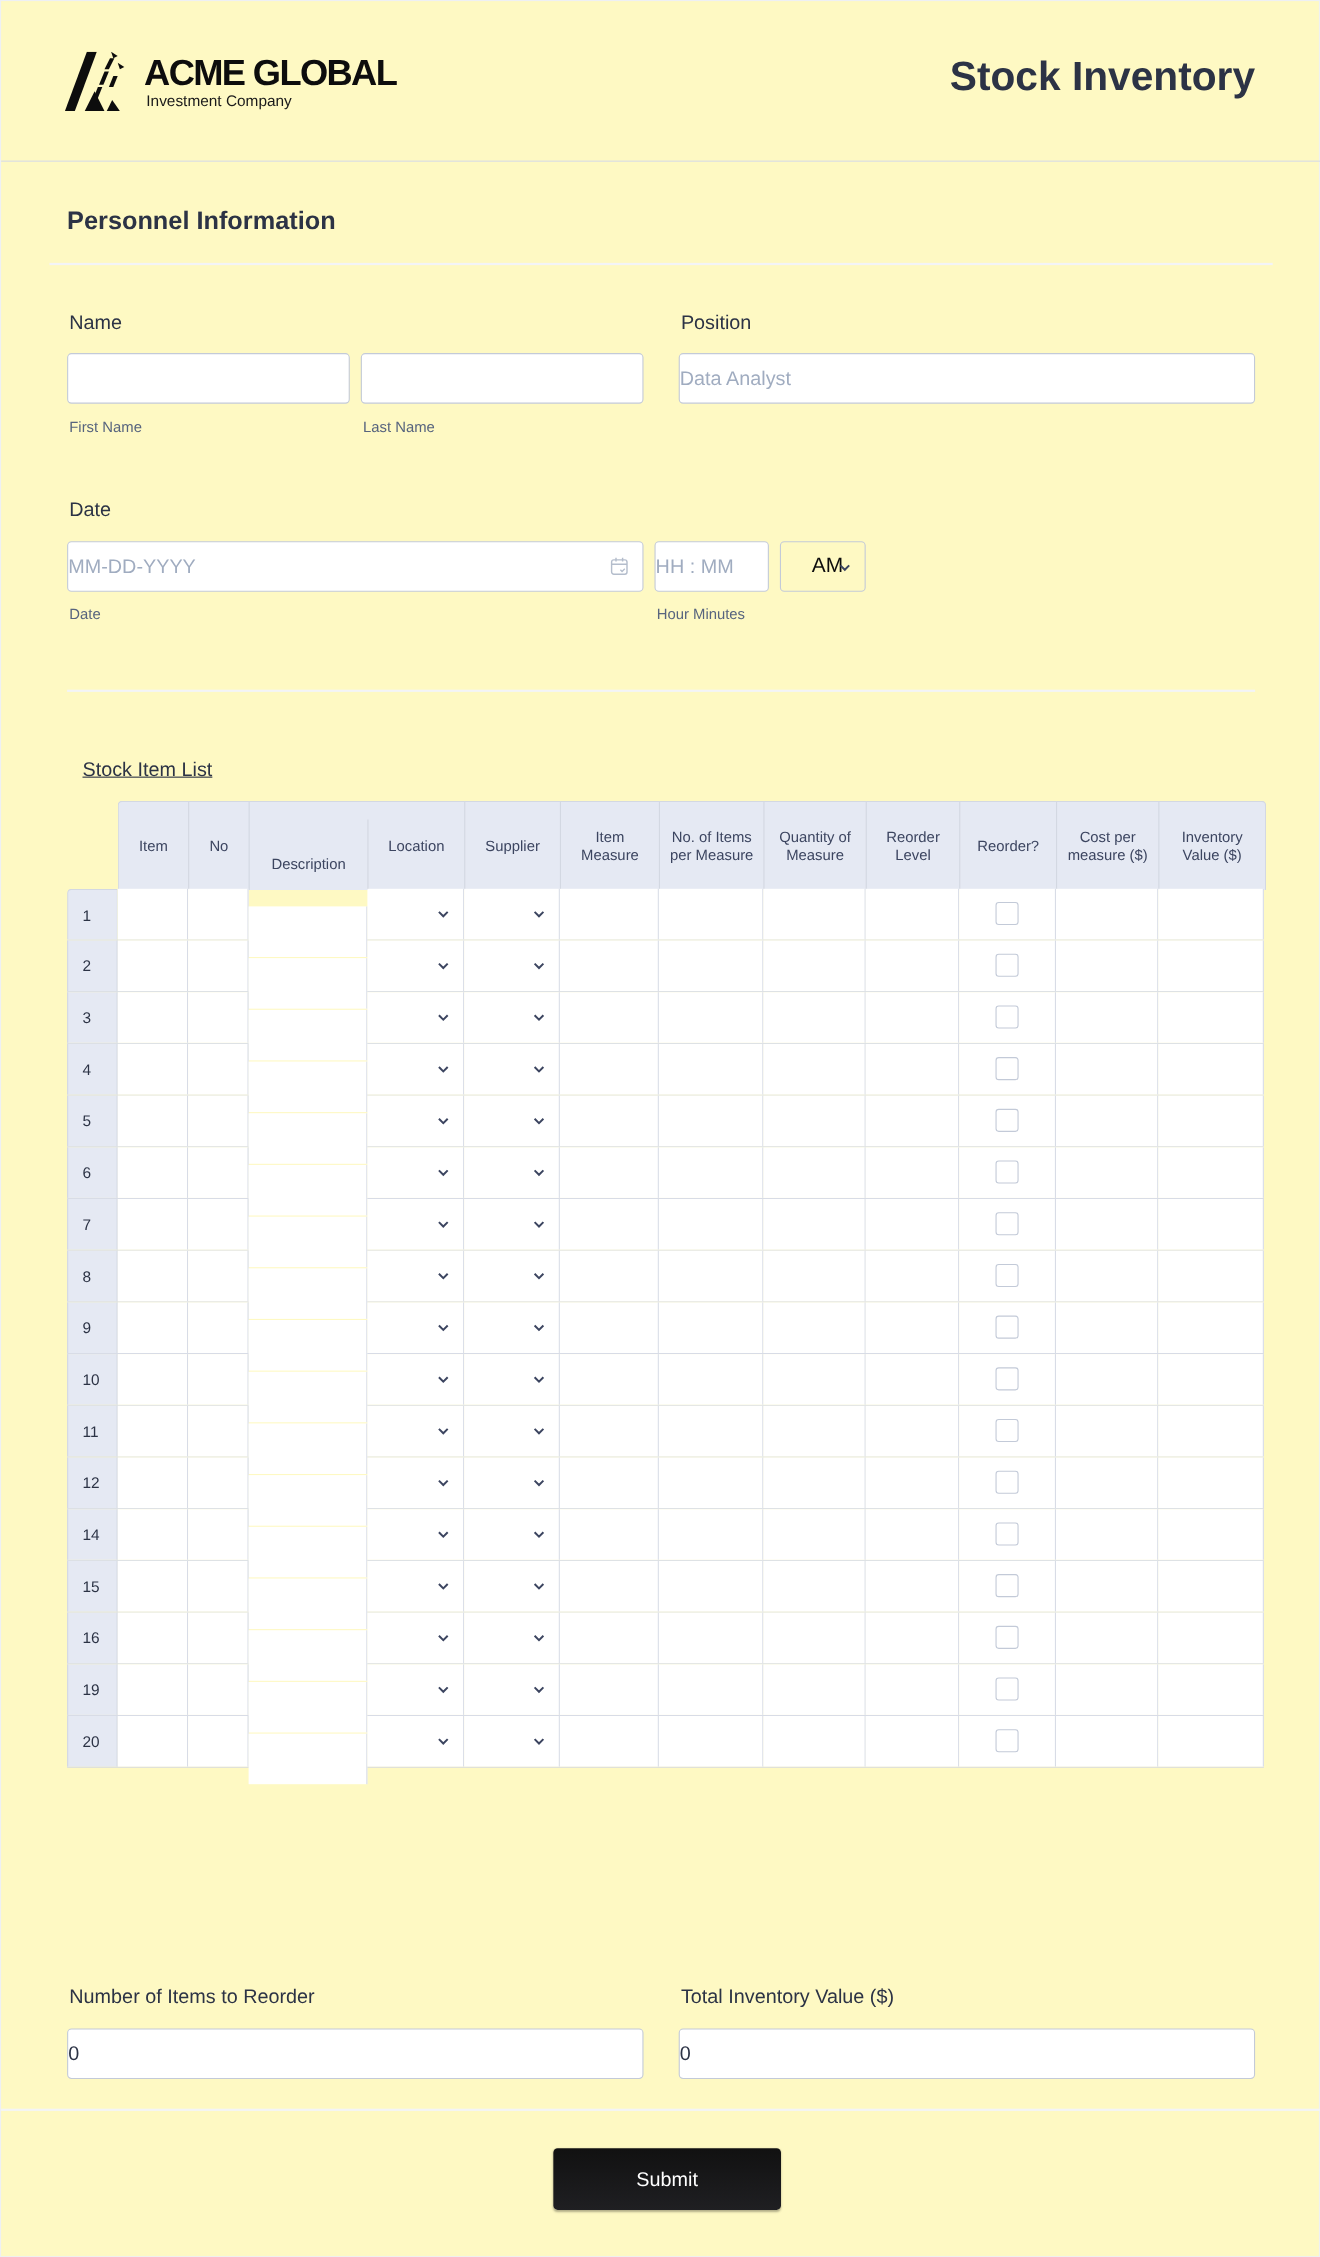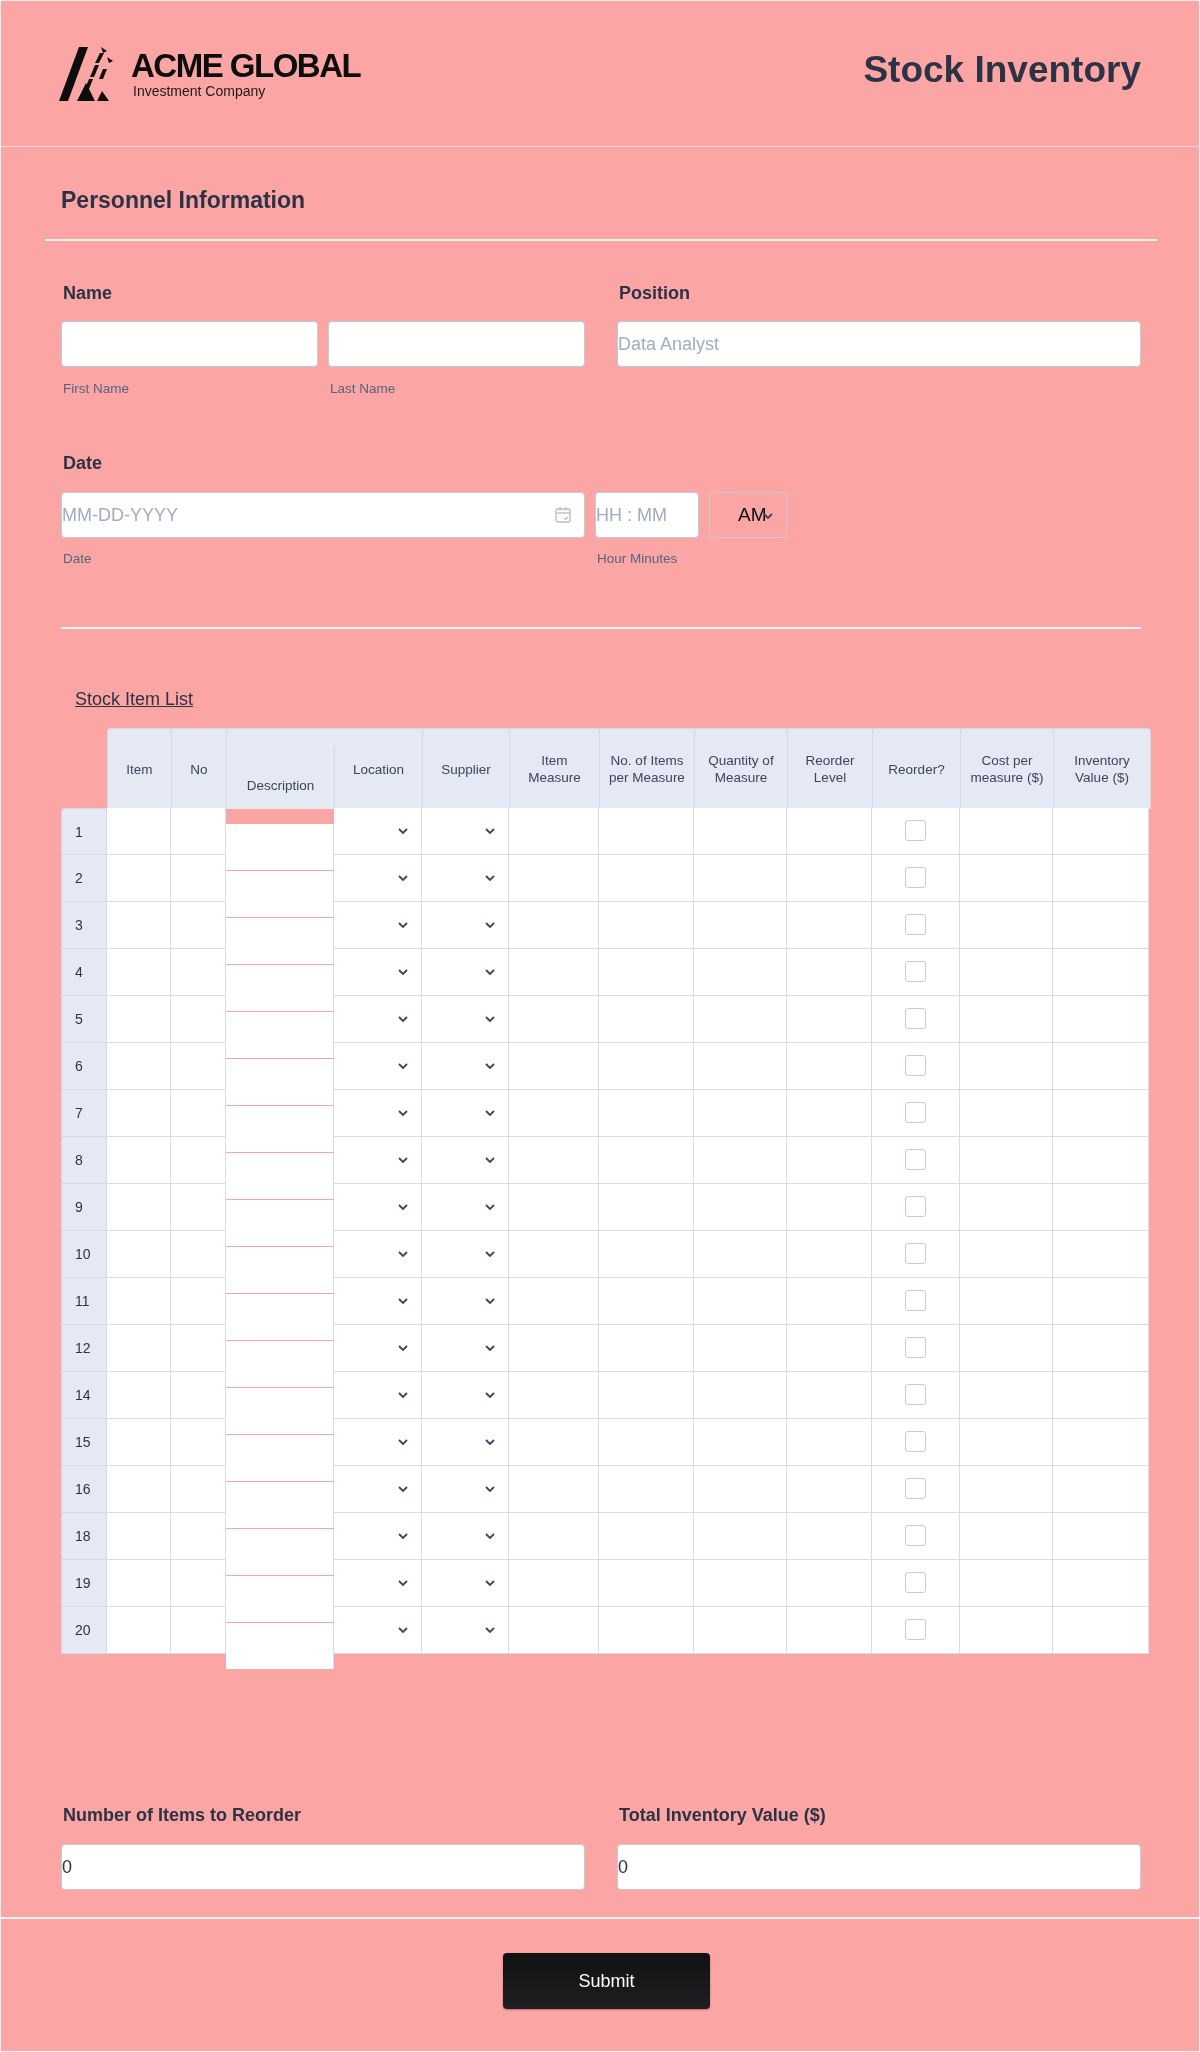--- a/index.html
+++ b/index.html
@@ -1,33 +1,33 @@
 <!DOCTYPE html>
 <html><head>
 <meta charset="utf-8">
 <style>
   * { box-sizing: border-box; margin: 0; padding: 0; }
   html, body { width: 1200px; background: #ffffff; }
   body { font-family: "Liberation Sans", "DejaVu Sans", sans-serif; color: #2c3345; position: relative; height: 2052px; overflow: hidden; }
-  .page { position: relative; width: 1200px; height: 2052px; background: #fca5a5; border: 1px solid #eef0f4; }
+  .page { position: relative; width: 1200px; height: 2052px; background: #fef9c3; border: 1px solid #eef0f4; }
 
   
   .header { position: absolute; left: 0; top: 0; width: 1200px; height: 146px; border-bottom: 1px solid #d8dce6; }
   .logo { position: absolute; left: 58px; top: 46px; display: flex; align-items: flex-start; }
   .logo-mark { width: 58px; height: 54px; }
   .logo-text { margin-left: 14px; margin-top: 2px; }
   .logo-title { font-weight: bold; font-size: 33px; letter-spacing: -1.5px; color: #0d0d0d; line-height: 34px; }
   .logo-sub { font-size: 14px; color: #1a1a1a; line-height: 16px; margin-left: 2px; }
   .page-title { position: absolute; right: 60px; top: 48px; font-size: 37px; font-weight: bold; color: #2c3345; }
 
   
   .section-title { position: absolute; left: 60px; top: 186px; font-size: 23px; font-weight: bold; color: #2c3345; }
   .divider { position: absolute; height: 2px; background: #f3f4f7; }
 
-  .label { position: absolute; font-size: 18px; color: #2c3345; font-weight: bold; }
+  .label { position: absolute; font-size: 18px; color: #2c3345; }
   .sublabel { position: absolute; font-size: 13.5px; color: #57647e; }
   .input { position: absolute; height: 46px; border: 1px solid #c3cad8; border-radius: 4px; background: #fff; font-size: 18px; color: #2c3345; display: flex; align-items: center; }
   .input .ph { color: #a0acc0; }
 
   .cal-icon { position: absolute; right: 12px; top: 13px; width: 18px; height: 18px; }
   .chevron { width: 12px; height: 8px; }
 
   .ampm { position: absolute; left: 708px; top: 491px; width: 78px; height: 46px; border: 1px solid #c3cad8; border-radius: 4px; display: flex; align-items: center; padding-left: 28px; font-size: 19px; color: #0d0d0d; }
   .ampm .chevron { position: absolute; right: 12px; top: 19px; }
 
@@ -510,45 +510,20 @@
           <div class="cell w-nipm"></div>
           <div class="cell w-qom"></div>
           <div class="cell w-rl"></div>
           <div class="cell w-ro chk">
             <div class="checkbox"></div>
           </div>
           <div class="cell w-cpm"></div>
           <div class="cell w-iv"></div>
         </div>
         <div class="row">
-          <div class="rownum">18</div>
-          <div class="cell w-item"></div>
-          <div class="cell w-no"></div>
-          <div class="cell w-desc"></div>
-          <div class="cell w-loc sel">
-            <svg class="chevron" viewBox="0 0 12 8">
-              <polyline points="2,2 6,6 10,2" fill="none" stroke="#3c4560" stroke-width="1.8"></polyline>
-            </svg>
-          </div>
-          <div class="cell w-sup sel">
-            <svg class="chevron" viewBox="0 0 12 8">
-              <polyline points="2,2 6,6 10,2" fill="none" stroke="#3c4560" stroke-width="1.8"></polyline>
-            </svg>
-          </div>
-          <div class="cell w-im"></div>
-          <div class="cell w-nipm"></div>
-          <div class="cell w-qom"></div>
-          <div class="cell w-rl"></div>
-          <div class="cell w-ro chk">
-            <div class="checkbox"></div>
-          </div>
-          <div class="cell w-cpm"></div>
-          <div class="cell w-iv"></div>
-        </div>
-        <div class="row">
           <div class="rownum">19</div>
           <div class="cell w-item"></div>
           <div class="cell w-no"></div>
           <div class="cell w-desc"></div>
           <div class="cell w-loc sel">
             <svg class="chevron" viewBox="0 0 12 8">
               <polyline points="2,2 6,6 10,2" fill="none" stroke="#3c4560" stroke-width="1.8"></polyline>
             </svg>
           </div>
           <div class="cell w-sup sel">

